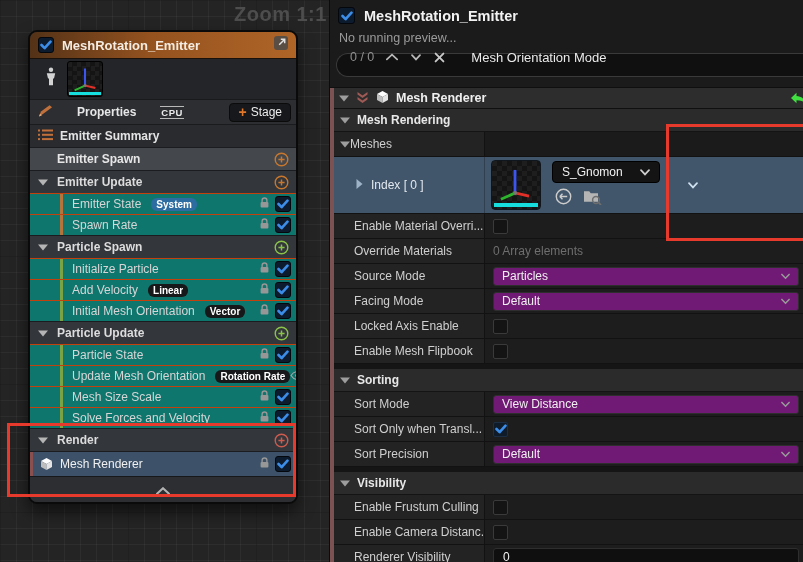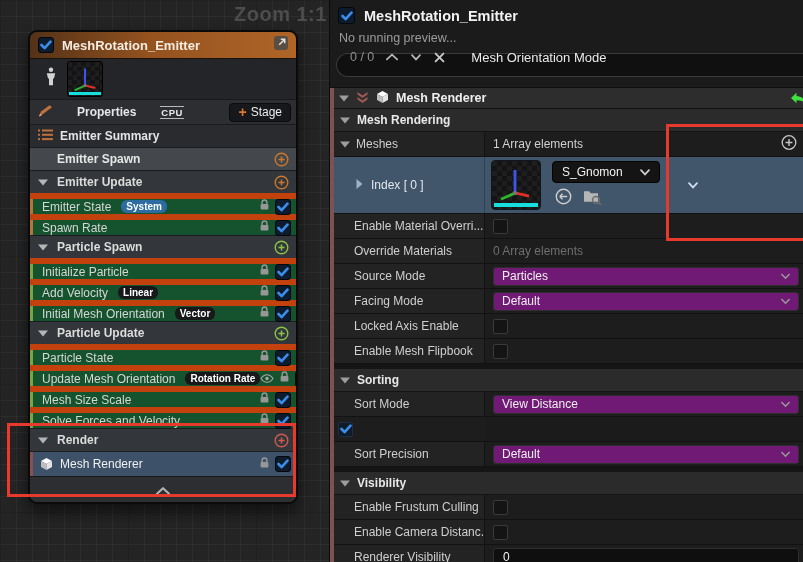--- a/index.html
+++ b/index.html
@@ -55,22 +55,22 @@
     font-size:12px; font-weight:bold; color:#e4e4e4; }
 
   .group-row { height:23px; display:flex; align-items:center; gap:4px;
     padding:0 7px 0 8px; background:#33363b; border-top:1px solid #1b1c1f;
     font-size:12px; font-weight:bold; color:#dcdcdc; }
   .group-row.light { background:#44474c; color:#e6e6e6; }
   .group-row .arrow-slot { width:15px; display:flex; }
   .group-row .plus-slot { margin-left:auto; display:flex; }
 
   .module-row { height:21px; display:flex; align-items:center;
-    padding-right:5px; background:#14532d; border-top:6px solid #c2410c;
-    font-size:12px; color:#d6d6d6; }
+    padding-right:5px; background:#0f766e; border-top:1px solid #c2410c;
+    font-size:12px; color:#d6d6d6;padding-left:30px; }
   .module-row .strip { width:3px; align-self:stretch; margin-right:9px; flex:none; }
   .module-row .mlabel { white-space:nowrap; }
   .badge { font-size:10px; font-weight:bold; padding:1px 5px; border-radius:6px;
     background:#17181a; color:#fff; margin-left:10px; white-space:nowrap; }
   .badge.blue { background:#2c6ca0; }
   .right-ctrls { margin-left:auto; display:flex; align-items:center; gap:5px; }
   .cbx.small { width:16px; height:16px; }
 
   .renderer-row { height:25px; display:flex; align-items:center;
     padding-right:5px; background:#3d5269; border-top:1px solid #1b1c1f;
@@ -102,21 +102,21 @@
     font-size:12.5px; font-weight:bold; color:#efefef; position:relative; }
   .reset-arrow { position:absolute; right:-3px; top:4px; }
 
   .cat-row { height:23px; background:#2b2b2b; display:flex; align-items:center;
     gap:7px; padding-left:10px; border-bottom:1px solid #141414;
     font-size:12px; font-weight:bold; color:#e8e8e8; }
   .cat-gap { height:5px; background:#151515; }
 
   .p-row { display:grid; grid-template-columns:155px 1fr; border-bottom:1px solid #121212;
     height:25px; }
-  .p-name { background:#232323; display:flex; align-items:center; gap:6px;
+  .p-name { background:#232323; display:flex; align-items:center; 
     padding-left:24px; font-size:12px; color:#cfcfcf; border-right:1px solid #121212;
     white-space:nowrap; overflow:hidden; }
   .p-name .tri { margin-left:-14px; }
   .p-val { background:#1d1d1d; display:flex; align-items:center; padding:0 4px 0 8px;
     font-size:12px; color:#d0d0d0; position:relative; }
   .p-val.muted { color:#6e6e6e; }
   .dropdown { height:19px; flex:1; background:#701a75; border:1px solid #2e2e2e;
     border-radius:3px; display:flex; align-items:center; justify-content:space-between;
     padding:0 8px; color:#f0f0f0; }
   .inputf { height:19px; flex:1; background:#0f0f0f; border:1px solid #2e2e2e;
@@ -502,27 +502,20 @@
             <path d="M0 .5h10L5 6.5z" fill="#9d9d9d"></path>
           </svg></span>
         <span>Mesh Rendering</span>
       </div>
       <div class="p-row">
         <div class="p-name">
           <span class="tri"><svg width="10" height="7" viewBox="0 0 10 7">
               <path d="M0 .5h10L5 6.5z" fill="#9d9d9d"></path>
             </svg></span>
           <span>Meshes</span>
-        </div>
-        <div class="p-val">
-          <span>1 Array elements</span>
-          <span class="plus-circle-right"><svg width="16" height="16" viewBox="0 0 16 16">
-              <circle cx="8" cy="8" r="6.8" fill="none" stroke="#c7c7c7" stroke-width="1.3"></circle>
-              <path d="M8 4.6v6.8M4.6 8h6.8" stroke="#c7c7c7" stroke-width="1.4"></path>
-            </svg></span>
         </div>
       </div>
       <div class="mesh-row">
         <div class="m-name">
           <span><svg width="7" height="10" viewBox="0 0 7 10">
               <path d="M.5 0v10L6.5 5z" fill="#9fb3c8"></path>
             </svg></span>
           <span>Index [ 0 ]</span>
         </div>
         <div class="m-val">
@@ -630,20 +623,23 @@
         <div class="p-val">
           <div class="dropdown">
             <span>View Distance</span>
             <span><svg width="9" height="7" viewBox="0 0 10 7">
                 <path d="M1 1.2 5 5.4 9 1.2" stroke="#9a9a9a" stroke-width="1.7" fill="none" stroke-linecap="round"></path>
               </svg></span>
           </div>
         </div>
       </div>
       <div class="p-row">
+        <div class="p-name">
+          <span>Sort Only when Transl...</span>
+        </div>
         <div class="p-val">
           <span class="cbx-d on">
             <svg width="12" height="10" viewBox="0 0 12 10">
               <path d="M1.5 5 4.6 8.2 10.5 1.6" stroke="#3b8de8" stroke-width="2.6" fill="none" stroke-linecap="round" stroke-linejoin="round"></path>
             </svg>
           </span>
         </div>
       </div>
       <div class="p-row">
         <div class="p-name">

